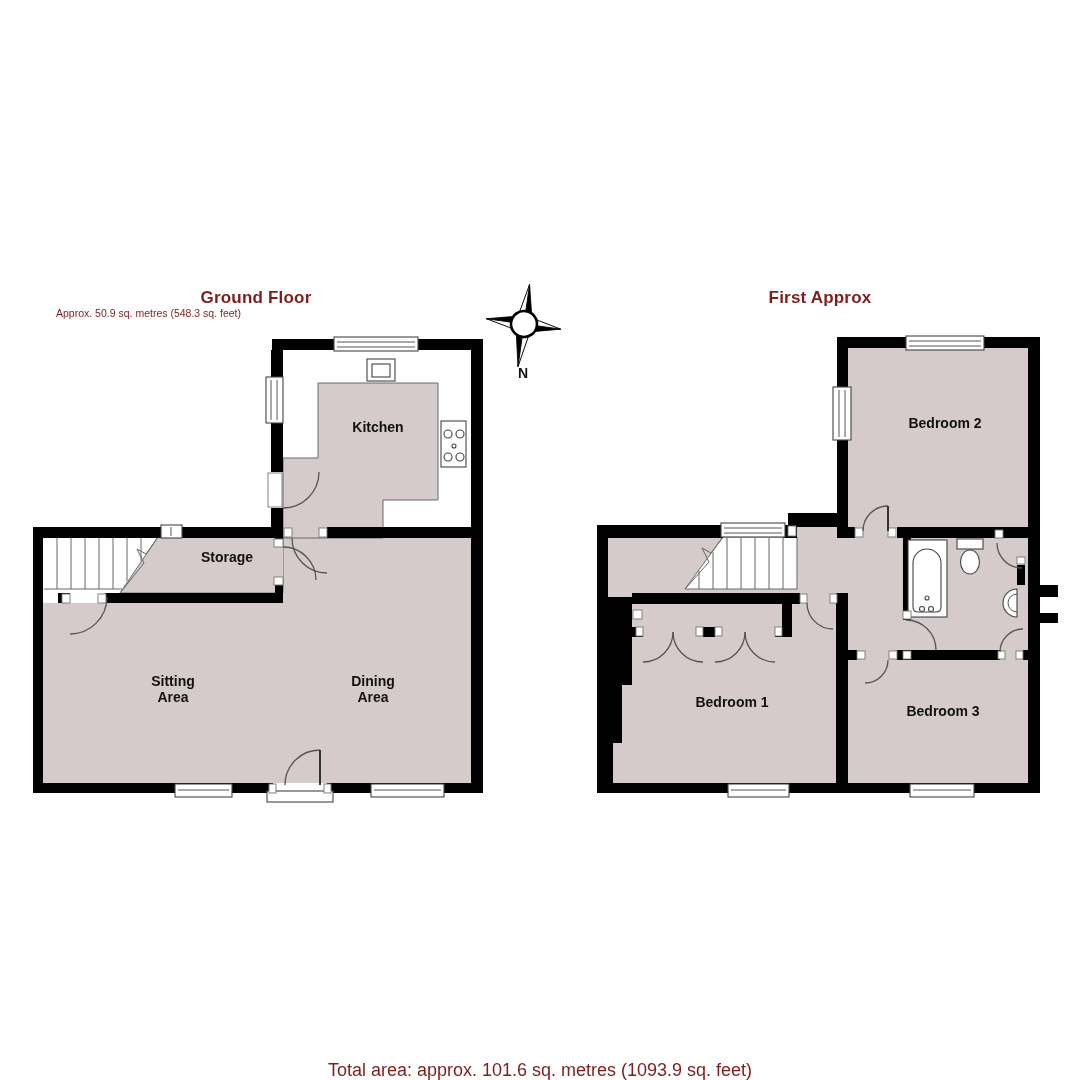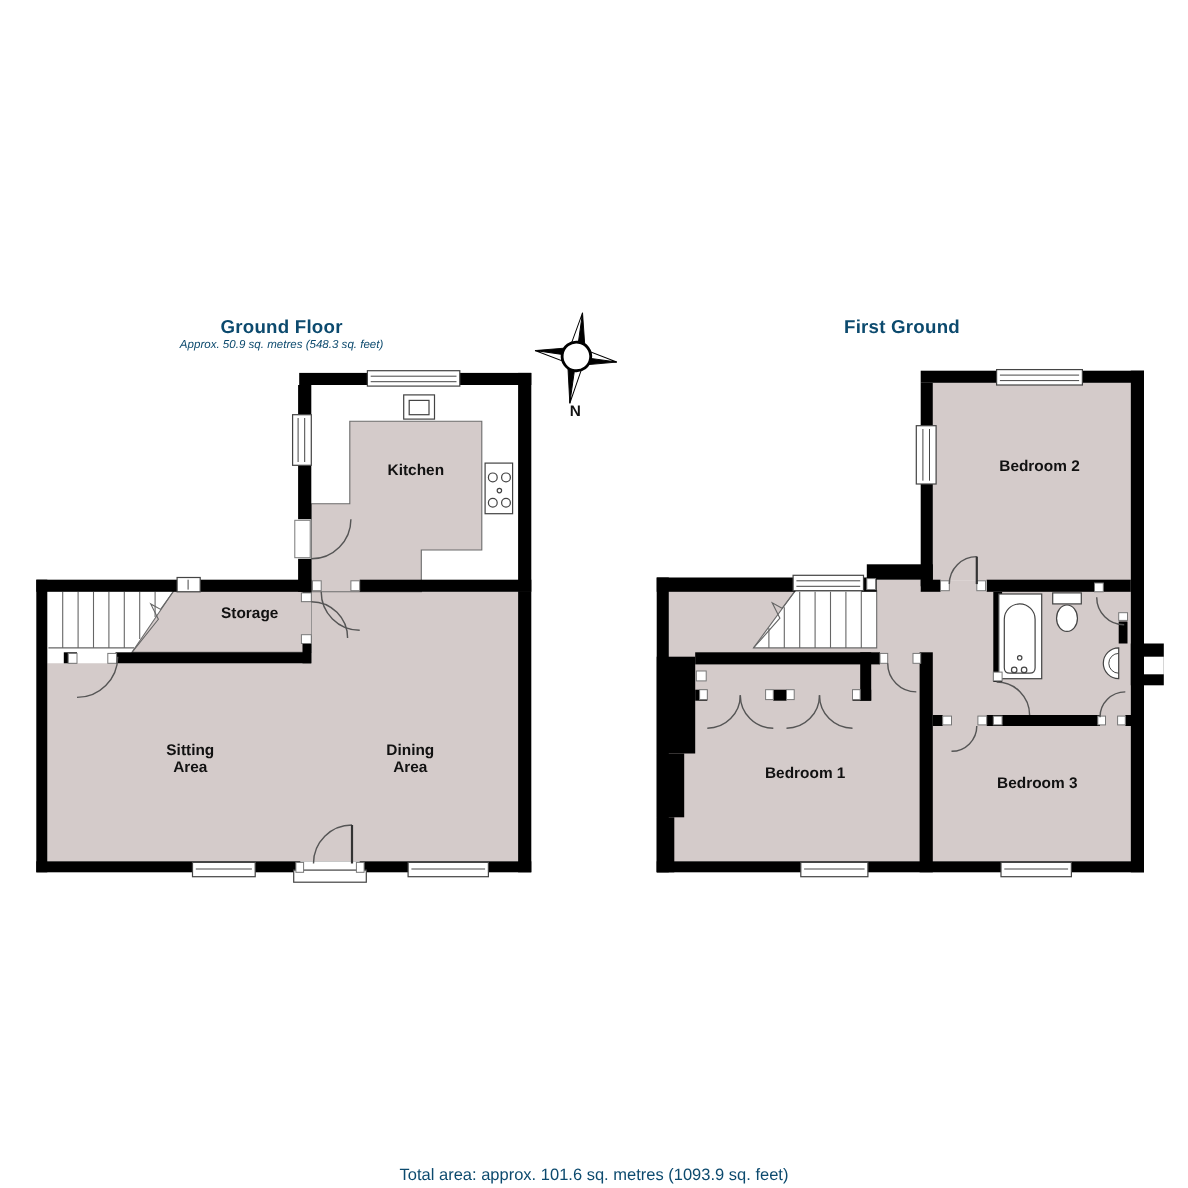--- a/index.html
+++ b/index.html
@@ -1,20 +1,20 @@
 <!DOCTYPE html>
 <html><head>
 <meta charset="utf-8">
 <style>
   html,body{margin:0;padding:0;background:#ffffff;}
   #canvas{position:relative;width:1080px;height:1080px;background:#ffffff;overflow:hidden;
-          font-family:"Liberation Sans",sans-serif;color:#0c4a6e;}
+          font-family:"Liberation Sans",sans-serif;color:#7f1d1d;}
   .plan-title{position:absolute;width:400px;text-align:center;font-weight:bold;font-size:17px;letter-spacing:.2px;}
-  .plan-sub{position:absolute;width:400px;text-align:center;font-size:10.5px;font-style:italic;}
-  .footer{position:absolute;left:0;top:1060px;width:1080px;text-align:center;font-size:15px;}
+  .plan-sub{position:absolute;width:400px;font-size:10.5px;}
+  .footer{position:absolute;left:0;top:1060px;width:1080px;text-align:center;font-size:18px;}
   svg{position:absolute;left:0;top:0;}
   .floor{fill:#d4cbca;}
   .outlined{stroke:#6b6b6b;stroke-width:1;}
   .wall{fill:#000000;}
   .win{fill:#ffffff;stroke:#444444;stroke-width:1.1;}
   .winline{stroke:#444444;stroke-width:0.9;fill:none;}
   .jamb{fill:#ffffff;stroke:#777777;stroke-width:0.9;}
   .arc{fill:none;stroke:#555555;stroke-width:1.3;}
   .leaf{stroke:#333333;stroke-width:2;fill:none;}
   .fix{fill:#ffffff;stroke:#444444;stroke-width:1.1;}
@@ -26,21 +26,21 @@
   .compass-circle{fill:#ffffff;stroke:#000000;stroke-width:2.6;}
   .north{font-family:"Liberation Sans",sans-serif;font-weight:bold;font-size:14px;fill:#111;text-anchor:middle;}
 </style>
 </head>
 <body>
 
 <div id="canvas">
 
   <div class="plan-title" style="left:56px;top:288px;">Ground Floor</div>
   <div class="plan-sub" style="left:56px;top:307px;">Approx. 50.9 sq. metres (548.3 sq. feet)</div>
-  <div class="plan-title" style="left:620px;top:288px;">First Ground</div>
+  <div class="plan-title" style="left:620px;top:288px;">First Approx</div>
 
   <svg width="1080" height="1080" viewBox="0 0 1080 1080">
 
     <g>
 
       <g>
         <path class="floor" d="M43,603 H283 V538 H471 V783 H43 Z"></path>
         <path class="floor outlined" d="M318,383 H438 V500 H383 V538 H283 V458 H318 Z"></path>
 
         <g>

